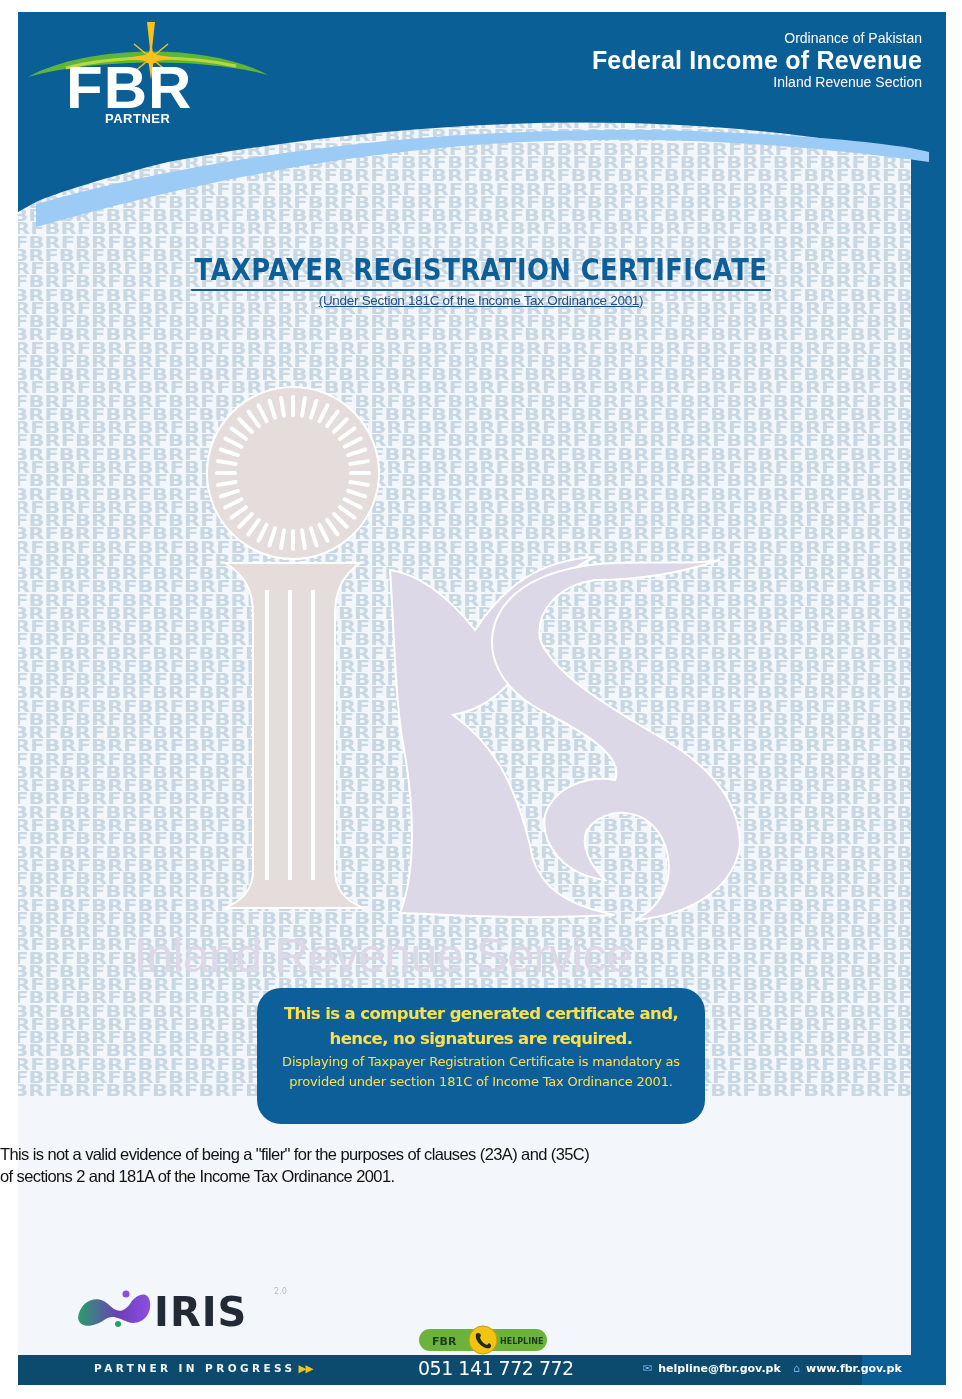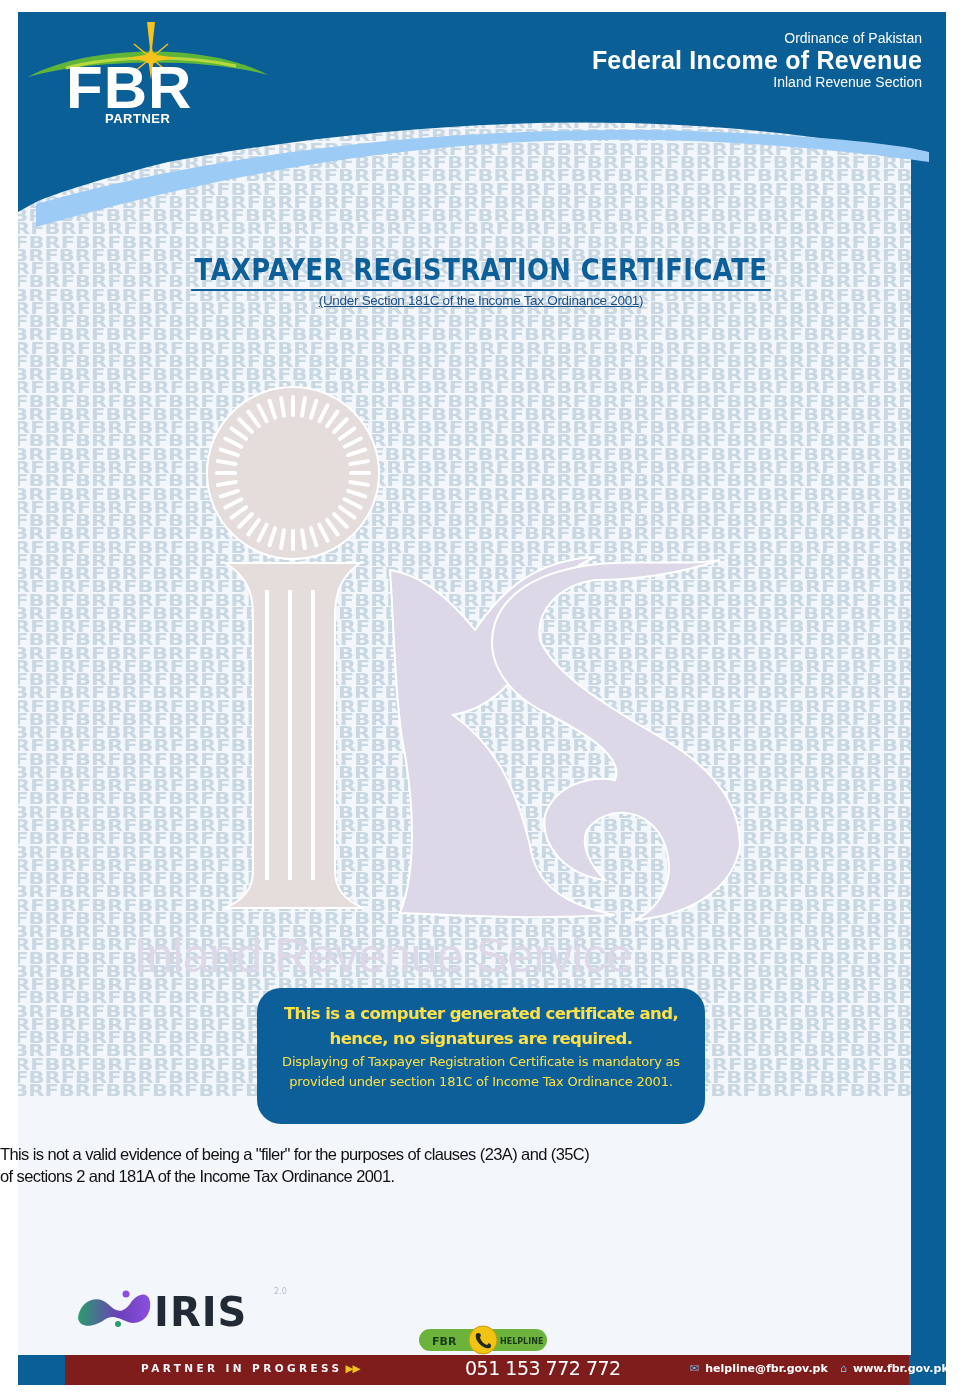--- a/index.html
+++ b/index.html
@@ -34,21 +34,21 @@
   .notice { position: absolute; left: 257px; top: 988px; width: 448px; height: 136px; background: #0c5f99; border-radius: 24px; color: #fde047; text-align: center; }
   .notice .h { font-family: "DejaVu Sans", sans-serif; font-weight: bold; font-size: 16.5px; line-height: 25px; margin-top: 13px; letter-spacing: -0.6px; }
   .notice .p { font-family: "DejaVu Sans", sans-serif; font-size: 13px; line-height: 20px; margin-top: 1px; letter-spacing: -0.2px; }
 
   .disclaimer { position: absolute; left: 0; width: 962px; top: 1143px; text-align: left; font-size: 16.5px; line-height: 22px; color: #111; letter-spacing: -0.6px; }
 
   .iris-logo { position: absolute; left: 74px; top: 1280px; width: 220px; height: 56px; }
 
   .helpline-pill { position: absolute; left: 418px; top: 1325px; width: 130px; height: 30px; }
 
-  .footer-bar { position: absolute; left: 18px; top: 1355px; width: 844px; height: 30px; background: #7f1d1d; color: #fff; margin-left: 47px; }
+  .footer-bar { position: absolute; left: 18px; top: 1355px; width: 844px; height: 30px; background: #0c4a6e; color: #fff; }
   .partner { position: absolute; left: 76px; top: 7px; font-family: "DejaVu Sans", sans-serif; font-weight: bold; font-size: 10.5px; letter-spacing: 3.4px; color: #f1f4f8; }
   .partner .arrows { color: #f0c21c; letter-spacing: -1px; margin-left: 3px; }
   .phone { position: absolute; left: 400px; top: 2px; font-size: 19px; font-family: "DejaVu Sans", sans-serif; color: #fff; letter-spacing: -0.5px; }
   .contact { position: absolute; top: 7px; font-family: "DejaVu Sans", sans-serif; font-weight: bold; font-size: 11px; color: #fff; }
   .contact .ic { color: #6fb3e8; margin-right: 6px; font-weight: normal; }
 </style>
 </head>
 <body>
 
 <div class="frame"></div>
@@ -274,20 +274,20 @@
   <text x="14" y="20" font-family="DejaVu Sans, sans-serif" font-weight="bold" font-size="11" fill="#1c3a1a">FBR</text>
   <circle cx="65" cy="15" r="14" fill="#f3c313" stroke="#c99a0a" stroke-width="1"></circle>
   <path d="M58 9 C 60 7, 62 8, 63 10 L 62 13 C 64 17, 66 19, 69 20 L 71 18 C 73 19, 74 21, 72 23 C 66 25, 56 16, 58 9 Z" fill="#1f2a1a"></path>
   <text x="82" y="19" font-family="DejaVu Sans, sans-serif" font-weight="bold" font-size="8" fill="#1c3a1a">HELPLINE</text>
 </svg>
 
 <div class="footer-bar">
   <div class="partner">
     <span>PARTNER IN PROGRESS</span><span class="arrows">▶▶</span>
   </div>
-  <div class="phone">051 153 772 772</div>
+  <div class="phone">051 141 772 772</div>
   <div class="contact" style="left:625px;">
     <span class="ic">✉</span><span>helpline@fbr.gov.pk</span>
   </div>
   <div class="contact" style="left:775px;">
     <span class="ic">⌂</span><span>www.fbr.gov.pk</span>
   </div>
 </div>
 
 </body></html>

